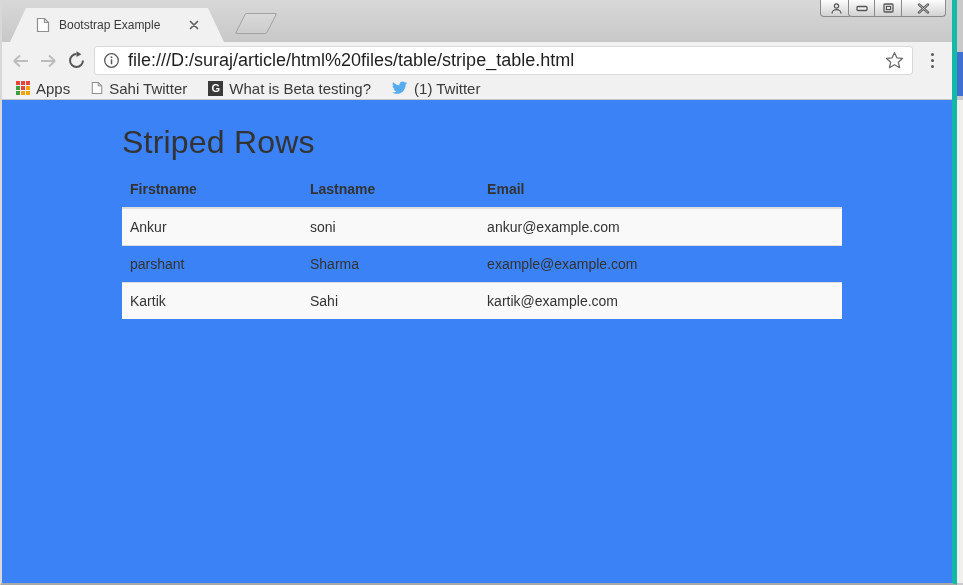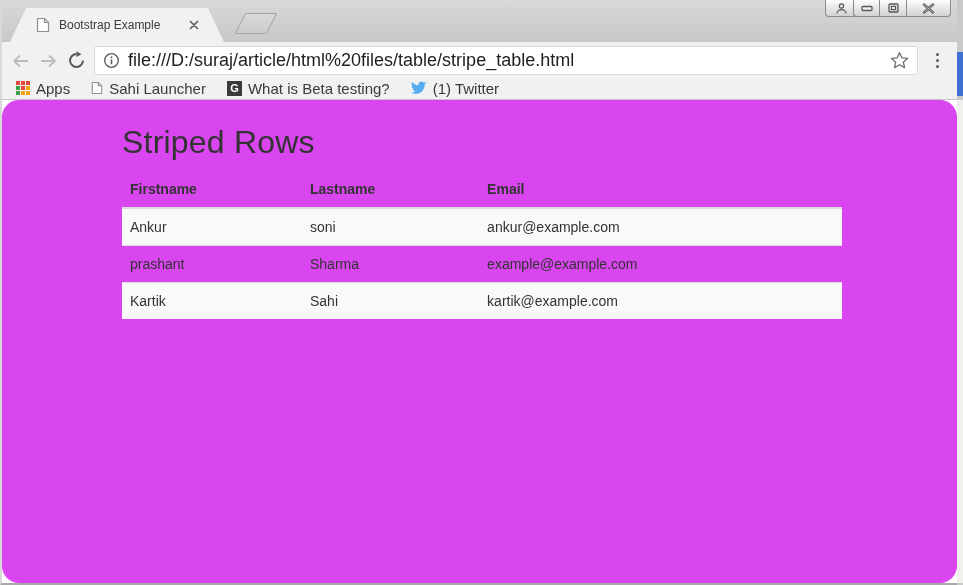--- a/index.html
+++ b/index.html
@@ -12,21 +12,21 @@
   .screen { position:relative; width:963px; height:585px; }
 
   
   .bg-sliver { position:absolute; right:0; top:0; width:6px; height:585px; background:#c9c9c9; }
   .bg-sliver .sliver-blue { position:absolute; top:52px; right:0; width:6px; height:44px; background:#3e6fd1; }
   .bg-sliver .sliver-light { position:absolute; top:100px; bottom:2px; right:0; width:6px; background:#f2f0ec; }
 
   
   .browser {
     position:absolute; left:0; top:0; width:958px; height:585px;
-    border-left:2px solid #d8d8d8; border-right:1px solid #14b8a6; border-bottom:2px solid #a8a8a8;
+    border-left:2px solid #d8d8d8; border-right:6px solid #14b8a6; border-bottom:2px solid #a8a8a8;
     background:#fff;
   }
 
   
   .tabstrip { position:relative; height:42px; background:linear-gradient(#d8d8d8,#c8c8c8); }
   .tab {
     position:absolute; left:8px; top:8px; width:214px; height:34px;
     background:#f1f1f1;
     clip-path:polygon(16px 0, calc(100% - 16px) 0, 100% 100%, 0 100%);
     display:flex; align-items:center; padding:0 22px 0 26px;
@@ -73,21 +73,21 @@
   .bm-item { display:flex; align-items:center; margin-right:21px; cursor:pointer; }
   .bm-label { font-size:15px; color:#3a3a3a; margin-left:6px; white-space:nowrap; }
   .apps-grid { display:grid; grid-template-columns:repeat(3,4px); grid-auto-rows:4px; gap:1px; }
   .apps-grid i { display:block; }
   .g-badge {
     width:15px; height:15px; background:#3a3a3a; color:#fff; font-size:11px; font-weight:bold;
     display:flex; align-items:center; justify-content:center;
   }
 
   
-  .page { position:absolute; top:100px; left:0; right:0; bottom:0; background:#d946ef; overflow:hidden;border-radius:17px; }
+  .page { position:absolute; top:100px; left:0; right:0; bottom:0; background:#3b82f6; overflow:hidden; }
   .container { margin-left:120px; width:720px; }
   .page h1 { font-size:32px; font-weight:500; color:#333; margin:24px 0 10px; letter-spacing:0.2px; }
   .page p  { font-size:14px; color:#333; margin:0 0 15px; line-height:1.43; }
   table { width:100%; border-collapse:collapse; font-size:14px; color:#333; line-height:1.43; }
   th { text-align:left; padding:8px; border-bottom:2px solid #ddd; font-weight:bold; }
   td { padding:8px; border-top:1px solid #ddd; }
   tbody tr:nth-child(odd) { background:#f9f9f9; }
   svg { display:block; }
 </style>
 </head>
@@ -193,21 +193,21 @@
         </span>
         <span class="bm-label">Apps</span>
       </div>
       <div class="bm-item">
         <span>
           <svg width="12" height="14" viewBox="0 0 14 16">
             <path d="M1.5 1.5 h7 l4 4 v9 h-11 z" fill="#fdfdfd" stroke="#8f8f8f" stroke-width="1.2"></path>
             <path d="M8.5 1.5 v4 h4" fill="none" stroke="#8f8f8f" stroke-width="1.2"></path>
           </svg>
         </span>
-        <span class="bm-label">Sahi Launcher</span>
+        <span class="bm-label">Sahi Twitter</span>
       </div>
       <div class="bm-item">
         <span class="g-badge">G</span>
         <span class="bm-label">What is Beta testing?</span>
       </div>
       <div class="bm-item">
         <span>
           <svg width="16" height="14" viewBox="0 0 24 20">
             <path d="M23.9 2.6c-.9.4-1.8.65-2.8.77 1-.6 1.8-1.57 2.16-2.72-.95.55-2 .96-3.13 1.18C19.24.87 17.96.27 16.55.27c-2.72 0-4.92 2.2-4.92 4.92 0 .39.04.76.13 1.12C7.69 6.1 4.07 4.14 1.64 1.17c-.43.72-.67 1.56-.67 2.47 0 1.71.87 3.21 2.19 4.1-.8-.03-1.57-.25-2.23-.62v.06c0 2.39 1.7 4.38 3.95 4.83-.41.11-.85.17-1.3.17-.31 0-.62-.03-.92-.09.63 1.95 2.44 3.38 4.6 3.42-1.68 1.32-3.8 2.1-6.1 2.1-.4 0-.78-.02-1.17-.07 2.19 1.4 4.77 2.21 7.56 2.21 9.05 0 14-7.5 14-13.99v-.63c.96-.69 1.8-1.56 2.46-2.55z" fill="#55acee" transform="scale(0.95)"></path>
           </svg>
@@ -232,21 +232,21 @@
               <th>Email</th>
             </tr>
           </thead>
           <tbody>
             <tr>
               <td>Ankur</td>
               <td>soni</td>
               <td>ankur@example.com</td>
             </tr>
             <tr>
-              <td>prashant</td>
+              <td>parshant</td>
               <td>Sharma</td>
               <td>example@example.com</td>
             </tr>
             <tr>
               <td>Kartik</td>
               <td>Sahi</td>
               <td>kartik@example.com</td>
             </tr>
           </tbody>
         </table>

